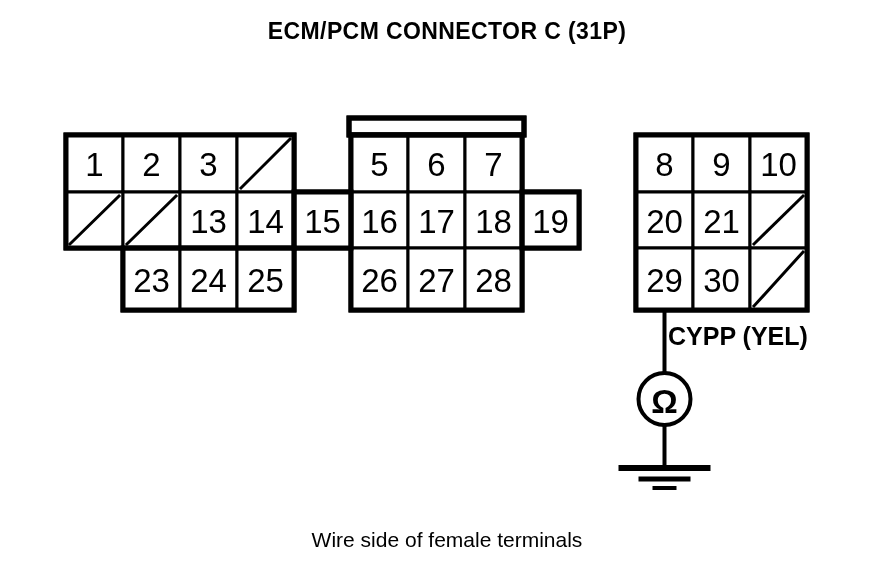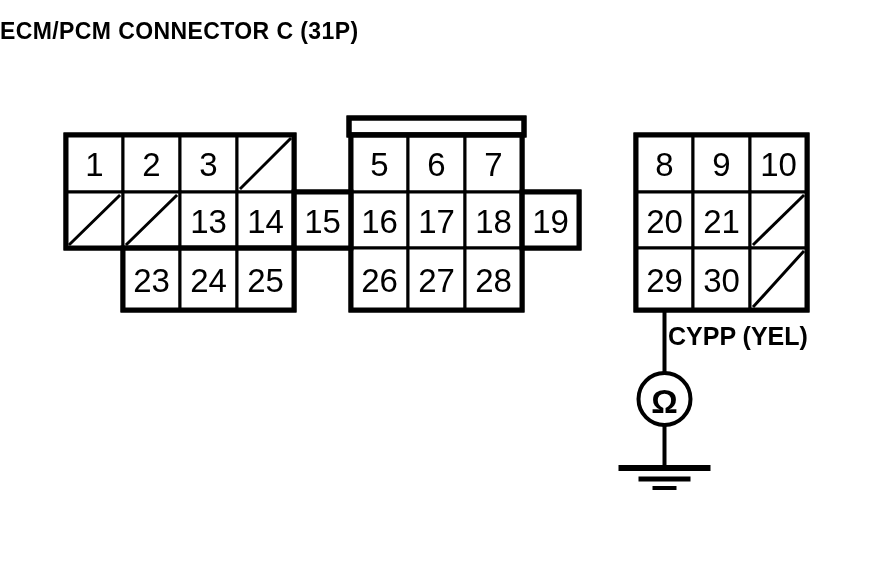--- a/index.html
+++ b/index.html
@@ -9,21 +9,21 @@
     background:#ffffff;
     font-family:"Liberation Sans", sans-serif;
     color:#000000;
     overflow:hidden;
     position:relative;
   }
   #stage{position:absolute;left:0;top:0;width:894px;height:578px;}
 
   .title{
     position:absolute;left:0;top:18px;width:894px;
-    text-align:left;
+    text-align:center;
     font-size:23px;font-weight:bold;
     letter-spacing:0.4px;
     white-space:nowrap;
   }
   .caption{
     position:absolute;left:0;top:528px;width:894px;
     text-align:center;
     font-size:21px;font-weight:normal;
     white-space:nowrap;
   }
@@ -136,13 +136,14 @@
         <circle cx="664.5" cy="399" r="26" fill="#fff" stroke="#000000" stroke-width="4"></circle>
         <text x="664.5" y="401" font-size="34" font-weight="bold">Ω</text>
         <line x1="618.5" y1="468" x2="710.5" y2="468" stroke="#000000" stroke-width="6" stroke-linecap="butt"></line>
         <line x1="638.5" y1="479" x2="690.5" y2="479" stroke="#000000" stroke-width="5" stroke-linecap="butt"></line>
         <line x1="652.5" y1="488" x2="676.5" y2="488" stroke="#000000" stroke-width="4" stroke-linecap="butt"></line>
       </g>
   </svg>
 
   <div class="wire-label">CYPP (YEL)</div>
 
+  <div class="caption">Wire side of female terminals</div>
 </div>
 
 </body></html>

